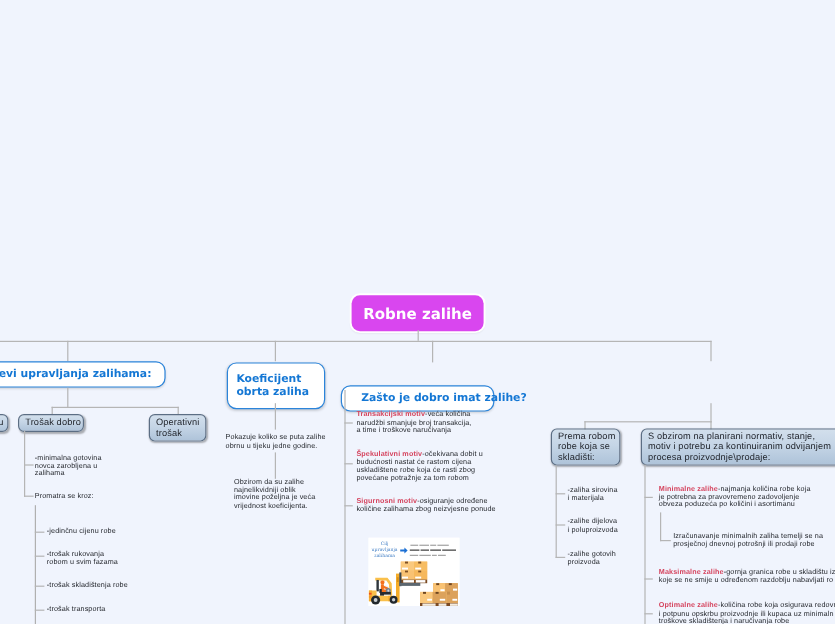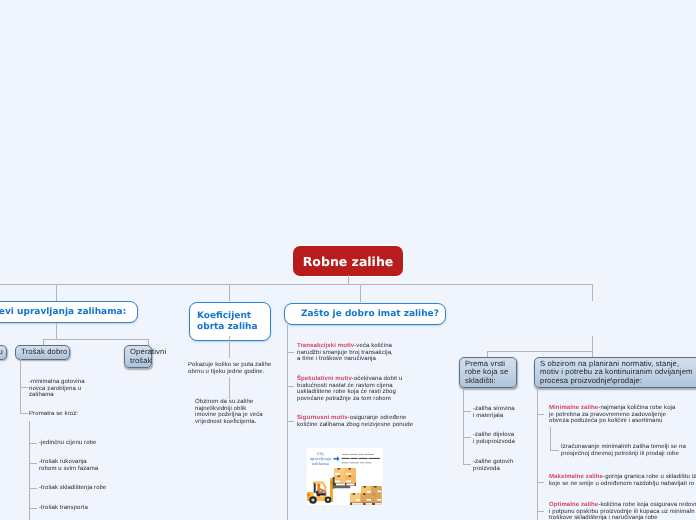--- a/index.html
+++ b/index.html
@@ -8,21 +8,21 @@
        font-family:"Liberation Sans",sans-serif;}
   #canvas{position:relative;width:696px;height:520px;}
   *{-webkit-font-smoothing:antialiased;text-rendering:geometricPrecision;}
 
   .ln{position:absolute;background:#b5b5b5;}
   .hl{height:1px;}
   .vl{width:1px;}
 
   .node{position:absolute;box-sizing:border-box;}
 
-  .root-node{background:#b91c1c;border-radius:7px;color:#ffffff;
+  .root-node{background:#d946ef;border-radius:7px;color:#ffffff;
      font-family:"DejaVu Sans",sans-serif;font-weight:bold;font-size:12.5px;
      display:flex;align-items:center;justify-content:center;
      box-shadow:0 0 0 1.6px #ffffff, 0 1px 2px rgba(0,0,0,.12);}
 
   .l1{background:#ffffff;border:1.8px solid #2b84da;border-radius:8px;color:#1477d4;
      font-family:"DejaVu Sans",sans-serif;font-weight:bold;font-size:9px;line-height:11px;
      display:flex;align-items:center;padding:0 7px;white-space:pre;
      box-shadow:0 1px 2px rgba(0,0,0,.16);}
 
   .gray{background:linear-gradient(180deg,#d2dfec 0%,#c5d5e6 45%,#aec3d9 100%);
@@ -50,21 +50,21 @@
   <div class="ln vl" style="left:592px;top:284px;width:1.2px;height:17px;"></div>
 
   <div class="node l1" style="left:-25px;top:301px;width:163px;height:22px;">Ciljevi upravljanja zalihama:</div>
   <div class="ln vl" style="left:56px;top:323px;width:1.2px;height:17px;"></div>
   <div class="ln hl" style="left:43px;top:339px;width:106px;height:1.2px;"></div>
   <div class="ln vl" style="left:43px;top:339px;width:1.2px;height:7px;"></div>
   <div class="ln vl" style="left:148px;top:339px;width:1.2px;height:7px;"></div>
 
   <div class="node gray" style="left:-15px;top:345px;width:22px;height:15px;justify-content:flex-end;padding-right:3px;">u</div>
   <div class="node gray" style="left:15px;top:345px;width:55px;height:15px;">Trošak dobro</div>
-  <div class="node gray" style="left:124px;top:345px;width:28px;height:23px;">Operativni
+  <div class="node gray" style="left:124px;top:345px;width:48px;height:23px;">Operativni
 trošak</div>
 
   <div class="ln vl" style="left:20px;top:359px;width:1px;height:55px;"></div>
   <div class="ln hl" style="left:20px;top:387px;width:8px;height:1px;"></div>
   <div class="ln hl" style="left:20px;top:413px;width:8px;height:1px;"></div>
 
   <div class="txt" style="left:29px;top:379px;">-minimalna gotovina
 novca zarobljena u
 zalihama</div>
   <div class="txt" style="left:29px;top:411px;">Promatra se kroz:</div>
@@ -85,21 +85,21 @@
 obrta zaliha</div>
   <div class="ln vl" style="left:229px;top:336px;width:1.2px;height:22px;"></div>
   <div class="txt" style="left:188px;top:362px;">Pokazuje koliko se puta zalihe
 obrnu u tijeku jedne godine.</div>
   <div class="ln vl" style="left:229px;top:377px;width:1.2px;height:22px;"></div>
   <div class="txt" style="left:195px;top:399px;">Obzirom da su zalihe
 najnelikvidniji oblik</div>
   <div class="txt" style="left:195px;top:412px;">imovine poželjna je veća
 vrijednost koeficijenta.</div>
 
-  <div class="node l1" style="left:284px;top:303px;width:162px;height:22px;padding-left:16px;">Zašto je dobro imat zalihe?</div>
+  <div class="node l1" style="left:284px;top:321px;width:128px;height:22px;padding-left:16px;">Zašto je dobro imat zalihe?</div>
   <div class="ln vl" style="left:287px;top:325px;width:1.2px;height:195px;"></div>
   <div class="ln hl" style="left:287px;top:352px;width:7px;height:1.2px;"></div>
   <div class="ln hl" style="left:287px;top:386px;width:7px;height:1.2px;"></div>
   <div class="ln hl" style="left:287px;top:421px;width:7px;height:1.2px;"></div>
 
   <div class="txt" style="left:297px;top:343px;"><span class="red">Transakcijski motiv</span><span>-veća količina
 narudžbi smanjuje broj transakcija,
 a time i troškove naručivanja</span></div>
   <div class="txt" style="left:297px;top:376px;"><span class="red">Špekulativni motiv</span><span>-očekivana dobit u
 budućnosti nastat će rastom cijena
@@ -211,21 +211,21 @@
         <rect x="0.8" y="97" width="4.5" height="3.4" fill="#f19a2a"></rect>
       </g>
     </svg>
   </div>
 
   <div class="ln vl" style="left:592px;top:336px;width:1.2px;height:16px;"></div>
   <div class="ln hl" style="left:487px;top:351px;width:106px;height:1.2px;"></div>
   <div class="ln vl" style="left:487px;top:351px;width:1.2px;height:7px;"></div>
   <div class="ln vl" style="left:592px;top:351px;width:1.2px;height:7px;"></div>
 
-  <div class="node gray" style="left:459px;top:357px;width:58px;height:31px;">Prema vrsti
+  <div class="node gray" style="left:459px;top:357px;width:58px;height:31px;">Prema robom
 robe koja se
 skladišti:</div>
   <div class="node gray" style="left:534px;top:357px;width:178px;height:31px;">S obzirom na planirani normativ, stanje,
 motiv i potrebu za kontinuiranim odvijanjem
 procesa proizvodnje\prodaje:</div>
 
   <div class="ln vl" style="left:463px;top:388px;width:1px;height:77px;"></div>
   <div class="ln hl" style="left:463px;top:411px;width:8px;height:1px;"></div>
   <div class="ln hl" style="left:463px;top:437px;width:8px;height:1px;"></div>
   <div class="ln hl" style="left:463px;top:464px;width:8px;height:1px;"></div>

